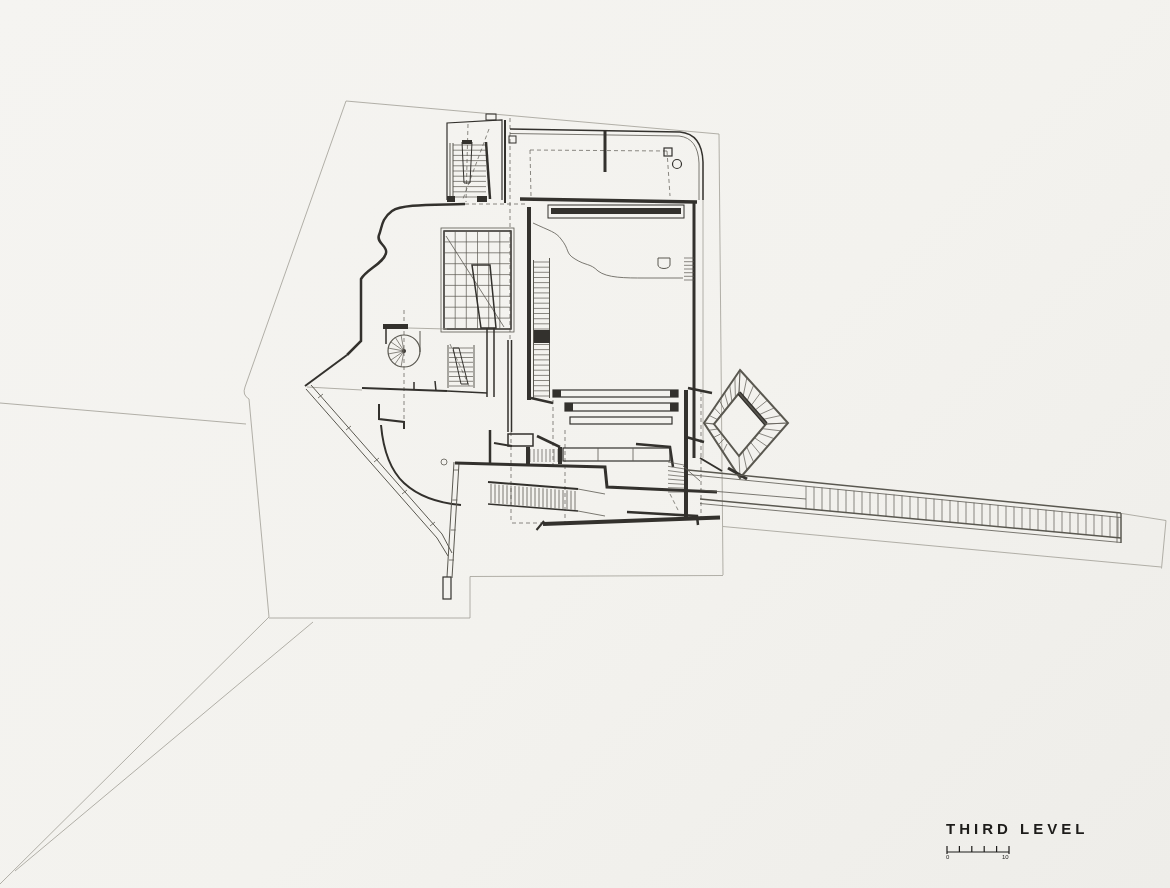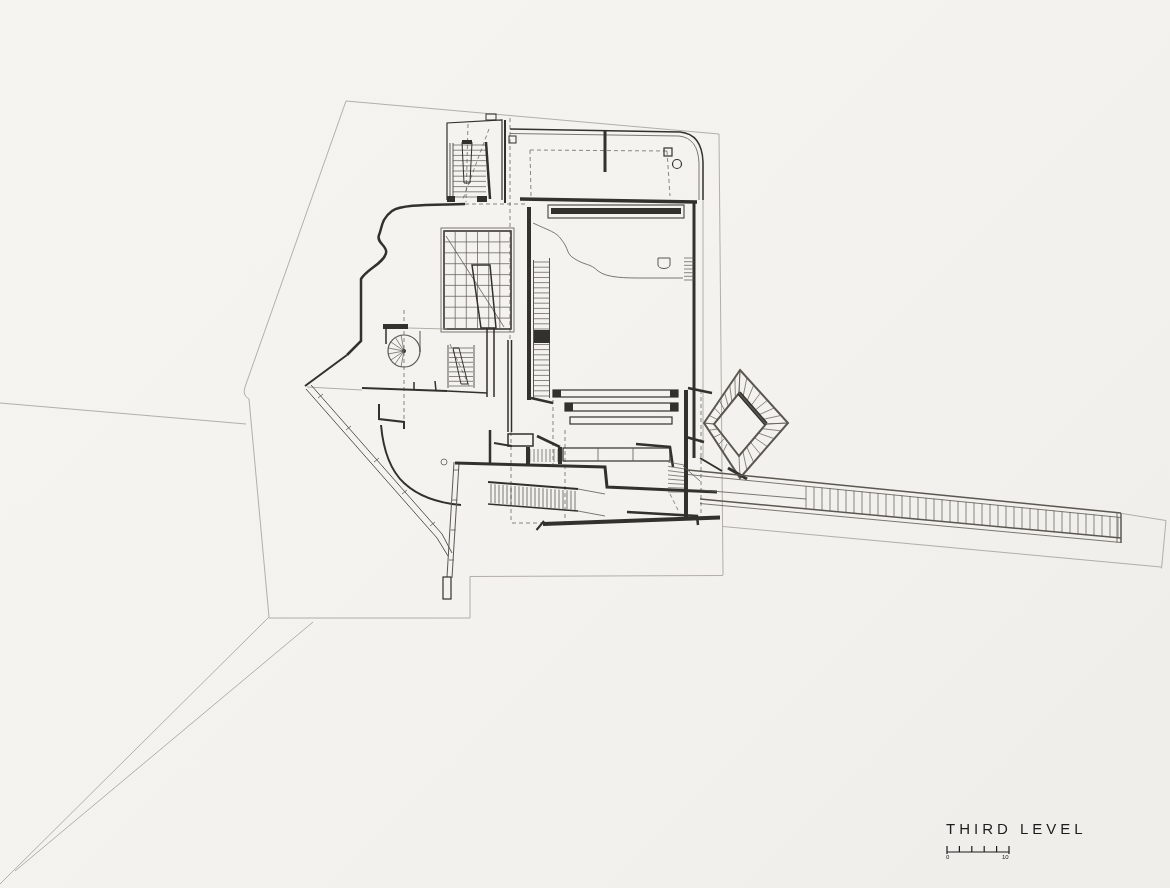--- a/index.html
+++ b/index.html
@@ -20,21 +20,21 @@
   .fh {fill:var(--ink-heavy);stroke:none;}
   .w1 {stroke-width:1px;}  .w08{stroke-width:.8px;} .w07{stroke-width:.7px;}
   .w12{stroke-width:1.2px;}.w15{stroke-width:1.5px;}.w2{stroke-width:2px;}
   .w25{stroke-width:2.5px;}.w3{stroke-width:3px;}  .w35{stroke-width:3.5px;}
   .w4 {stroke-width:4px;}
   .dash{stroke-dasharray:4 3;}
   #plan-label{
     position:absolute;left:946px;top:820px;width:200px;color:#1d1c1a;
   }
   #plan-title{
-    font-size:15px;letter-spacing:4px;font-weight:400;white-space:nowrap;
+    font-size:15px;letter-spacing:4px;font-weight:700;white-space:nowrap;
   }
   #scale-bar{margin-top:7px;position:relative;width:80px;height:18px;}
   #scale-bar svg{position:absolute;left:0;top:0;}
   .scale-num{
     position:absolute;top:10px;font-size:6px;color:#1d1c1a;letter-spacing:0;
   }
   #scale-zero{left:0px;} #scale-ten{left:56px;}
 </style>
 </head>
 <body>

